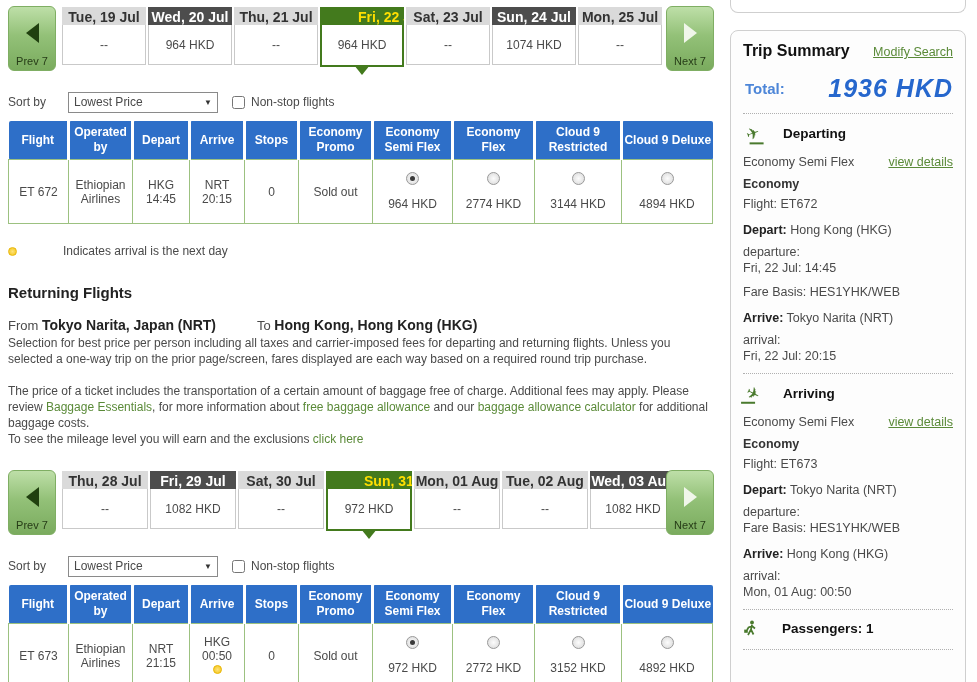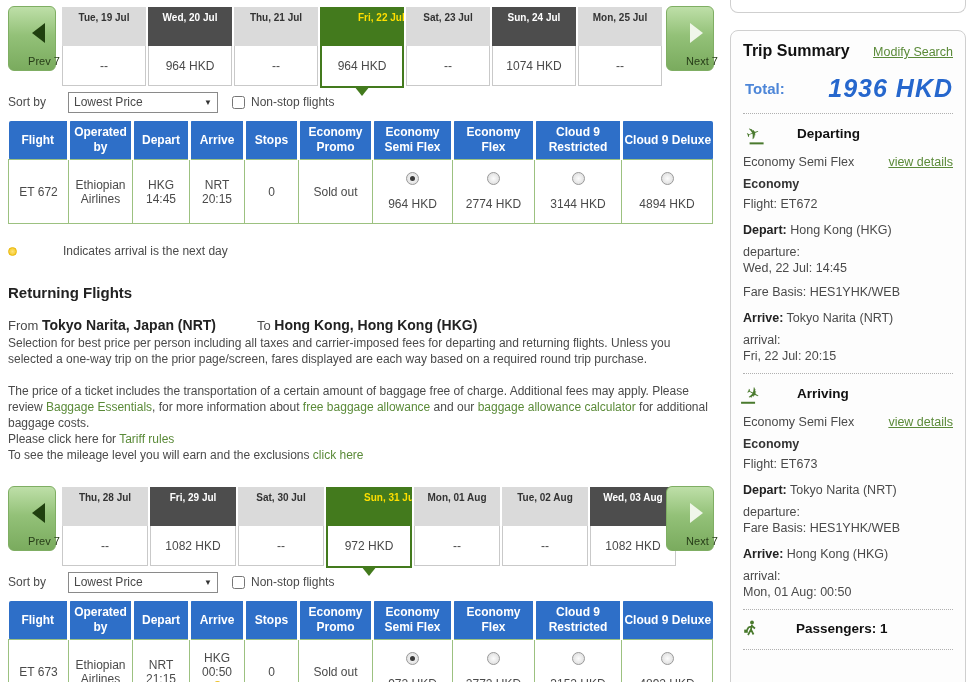--- a/index.html
+++ b/index.html
@@ -5,31 +5,31 @@
   * { margin:0; padding:0; box-sizing:border-box; }
   html,body { width:977px; height:682px; overflow:hidden; background:#fff;
     font-family:"Liberation Sans","DejaVu Sans",sans-serif; font-size:12px; color:#494949; }
 
   .main { position:absolute; left:8px; top:5px; width:706px; }
 
   
   .strip { position:relative; height:78px; }
   .nav-btn { position:absolute; top:1px; width:48px; height:65px; border-radius:6px;
     background:linear-gradient(#bedfa8, #93c178 45%, #7aab5e); border:1px solid #7fae63;
-    cursor:pointer; z-index:3;padding-left:12px; }
+    cursor:pointer; z-index:3; }
   .nav-btn .tri { width:0; height:0; margin:16px auto 0; }
   .tri-left  { border-right:13px solid #20400f; border-top:10px solid transparent; border-bottom:10px solid transparent; }
   .tri-right { border-left:13px solid #f0f6ea; border-top:10px solid transparent; border-bottom:10px solid transparent; }
   .nav-lbl { position:absolute; bottom:3px; width:100%; text-align:center; font-size:11px; color:#263c17; }
   .nav-btn.prev { left:0; }
   .nav-btn.next { left:658px; }
   .days { position:absolute; left:54px; top:2px; display:flex; }
   .day { width:84px; margin-right:2px; cursor:pointer; }
   .strip.wide .day { width:86px; }
-  .day-hdr { height:39px; line-height:21px; text-align:center; font-weight:bold; font-size:10px;
+  .day-hdr { height:18px; line-height:21px; text-align:center; font-weight:bold; font-size:14px;
     white-space:nowrap; overflow:hidden; }
   .day.light .day-hdr { background:#dadada; color:#333; }
   .day.dark  .day-hdr { background:#4d4d4d; color:#fff; }
   .day.selected .day-hdr { background:#437a1d; color:#ffdf00;padding-left:38px; }
   .day-price { height:40px; background:#fff; border:1px solid #c9c9c9; border-top:none;
     display:flex; align-items:center; justify-content:center; color:#4a4a4a; }
   .day.selected .day-price { border:2px solid #437a1d; border-top:none; position:relative; height:42px; }
   .day.selected .day-price::after { content:""; position:absolute; left:50%; bottom:-10px; margin-left:-8px;
     width:0; height:0; border-left:8px solid transparent; border-right:8px solid transparent;
     border-top:10px solid #437a1d; }
@@ -78,21 +78,21 @@
   .panel-stub { height:13px; border:1px solid #cfcfcf; border-top:none; border-radius:0 0 8px 8px; background:#fff; }
   .panel { margin-top:17px; border:1px solid #cfcfcf; border-radius:8px; background:#fdfdfd;
     padding:11px 12px; height:700px; font-size:12.5px; color:#4a4a4a; }
   .ts-head { display:flex; justify-content:space-between; align-items:baseline; }
   .ts-title { font-size:16px; font-weight:bold; color:#111; }
   .total-row { display:flex; justify-content:space-between; align-items:center; margin:14px 0 10px 2px; }
   .total-label { color:#4d86d8; font-size:15px; font-weight:bold; }
   .total-value { color:#2667cd; font-size:25px; font-weight:bold; font-style:italic; letter-spacing:1px; }
   .dotted { border-top:1px dotted #b0b0b0; margin:10px 0; }
   .sec-head { display:flex; align-items:center; font-size:13.5px; color:#111; margin:4px 0 12px 0; }
-  .sec-head b { margin-left:18px;padding-left:16px; }
+  .sec-head b { margin-left:4px;padding-left:16px; }
   .plane { display:inline-block; color:#4a7a2e; font-size:16px; position:relative; width:20px; text-align:center; }
   .plane::after { content:""; position:absolute; left:3px; bottom:-2px; width:14px; height:2px; background:#4a7a2e; }
   .plane.dep { transform:rotate(-20deg); transform-origin:center; }
   .plane.dep::after { transform:rotate(20deg); }
   .plane.arr { transform:rotate(28deg); }
   .plane.arr::after { transform:rotate(-28deg); }
   .fare-line { display:flex; justify-content:space-between; margin-bottom:8px; }
   .cabin { font-weight:bold; color:#333; margin-bottom:6px; }
   .sline { margin-bottom:10px; }
   .lbl-line { margin:12px 0 8px 0; }
@@ -230,23 +230,20 @@
     <span>To</span>
     <b>Hong Kong, Hong Kong (HKG)</b>
   </div>
 
   <p class="para">Selection for best price per person including all taxes and carrier-imposed fees for departing and returning flights. Unless you selected a one-way trip on the prior page/screen, fares displayed are each way based on a required round trip purchase.</p>
 
   <p class="para space">
     <span>The price of a ticket includes the transportation of a certain amount of baggage free of charge. Additional fees may apply. Please review </span><a class="glink">Baggage Essentials</a><span>, for more information about </span><a class="glink">free baggage allowance</a><span> and our </span><a class="glink">baggage allowance calculator</a><span> for additional baggage costs.</span>
   </p>
   <p class="para">
-    <span>Please click here for </span><a class="glink">Tariff rules</a>
-  </p>
-  <p class="para">
     <span>To see the mileage level you will earn and the exclusions </span><a class="glink">click here</a>
   </p>
 
   <div class="strip wide block2">
     <div class="nav-btn prev">
       <div class="tri tri-left"></div>
       <div class="nav-lbl">Prev 7</div>
     </div>
     <div class="days">
       <div class="day light">
@@ -376,21 +373,21 @@
       <span>Economy Semi Flex</span>
       <a class="glink ul">view details</a>
     </div>
     <div class="cabin">Economy</div>
     <div class="sline">Flight: ET672</div>
     <div class="lbl-line">
       <b>Depart:</b>
       <span>Hong Kong (HKG)</span>
     </div>
     <div class="sub">departure:</div>
-    <div class="sub last">Wed, 22 Jul: 14:45</div>
+    <div class="sub last">Fri, 22 Jul: 14:45</div>
     <div class="sline">Fare Basis: HES1YHK/WEB</div>
     <div class="lbl-line">
       <b>Arrive:</b>
       <span>Tokyo Narita (NRT)</span>
     </div>
     <div class="sub">arrival:</div>
     <div class="sub last">Fri, 22 Jul: 20:15</div>
 
     <div class="dotted"></div>
 

